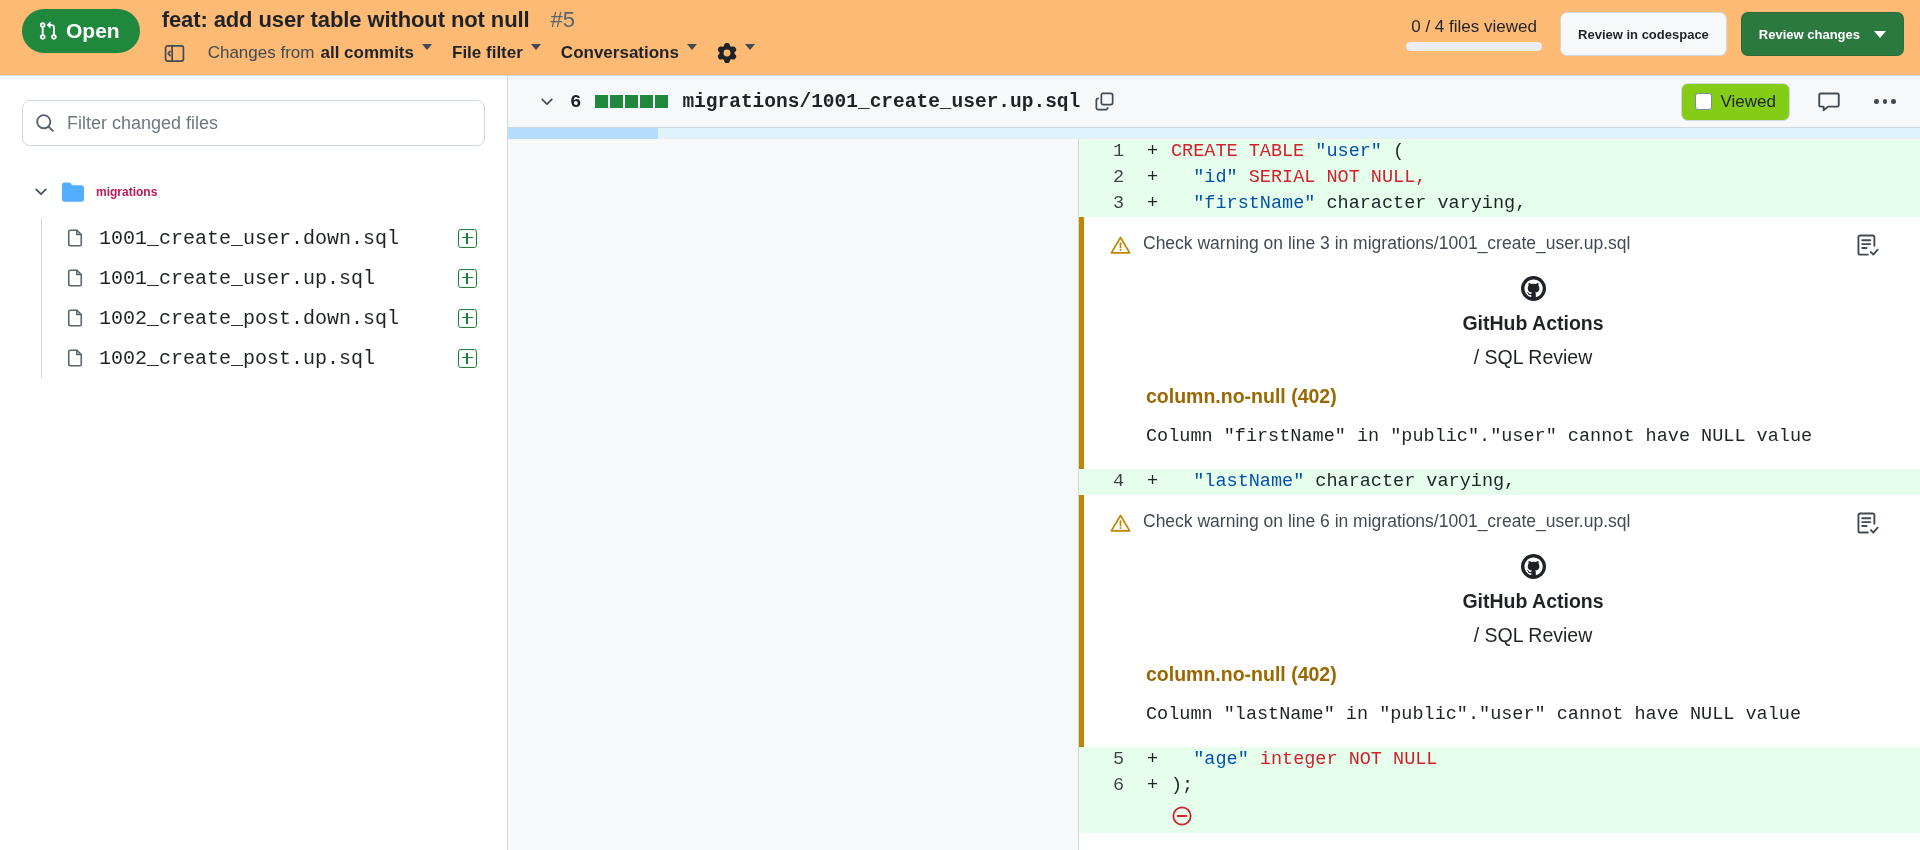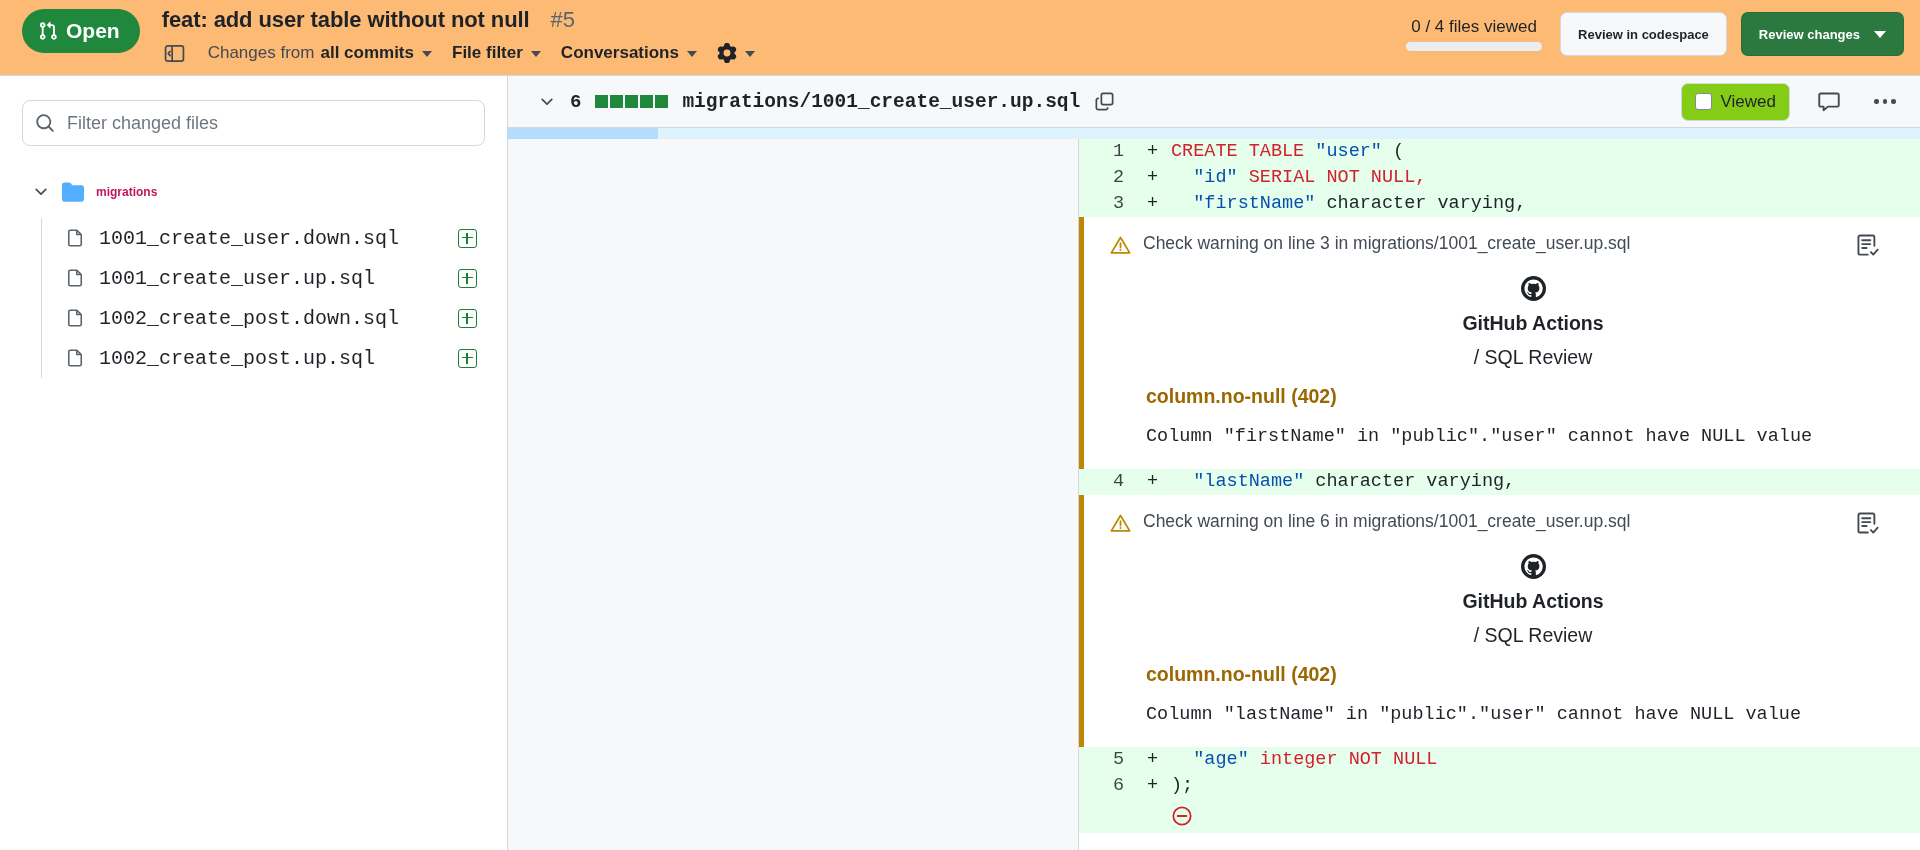--- a/index.html
+++ b/index.html
@@ -70,21 +70,20 @@
   }
   .sb-icon-btn {
     width: 26px; height: 26px;
     display:flex; align-items:center; justify-content:center;
     color:#424a53;
   }
   .sb-item {
     font-size: 17px;
     color: #424a53;
     display: inline-flex;
-    align-items: center;
     gap: 6px;
   }
   .sb-item .strong { color:#1f2328; font-weight:600; }
   .sb-item.plain { color:#1f2328; font-weight:600; }
   .caret {
     width: 0; height: 0;
     border-left: 5px solid transparent;
     border-right: 5px solid transparent;
     border-top: 6px solid #424a53;
     display:inline-block;

